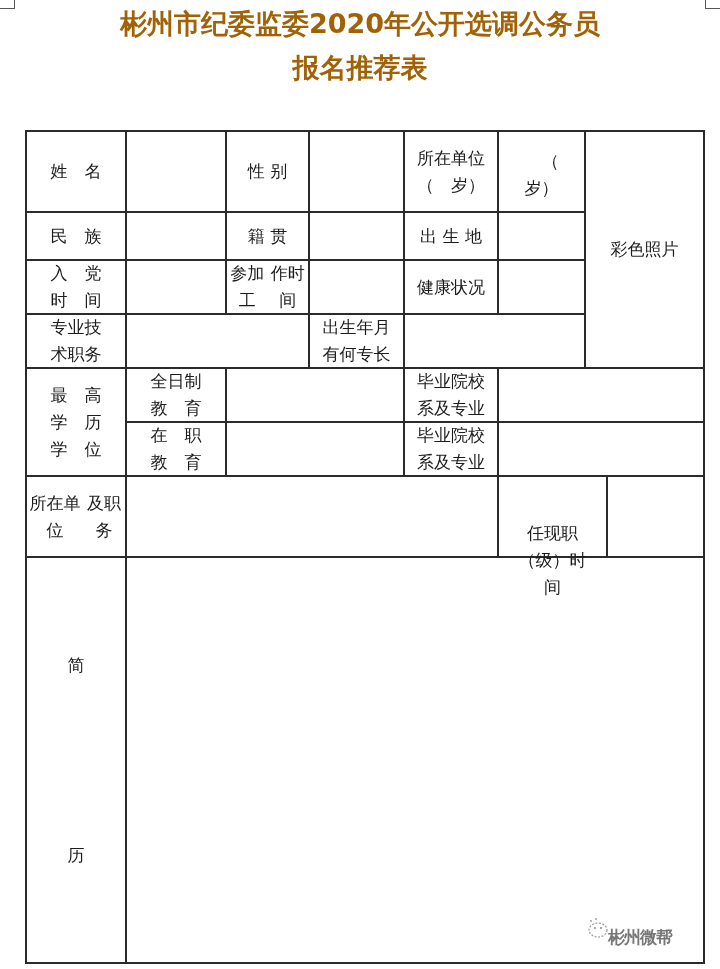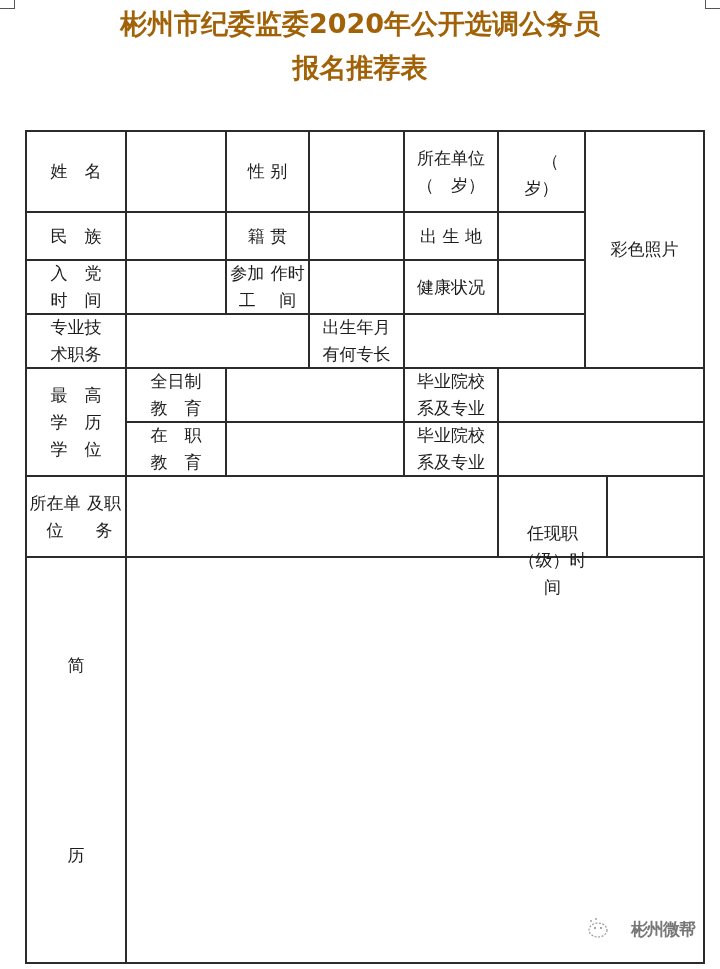--- a/index.html
+++ b/index.html
@@ -161,13 +161,13 @@
   <div class="cell" style="left:127px;top:558px;width:576px;height:404px;"></div>
 </div>
 
 <svg class="wm-icon" viewBox="0 0 28 26">
   <ellipse cx="13" cy="14" rx="9" ry="7" fill="none" stroke="#999" stroke-width="1.2" stroke-dasharray="2,1.5"></ellipse>
   <circle cx="10" cy="12" r="1" fill="#888"></circle>
   <circle cx="16" cy="12" r="1" fill="#888"></circle>
   <circle cx="6" cy="5" r="0.9" fill="#999"></circle>
   <circle cx="11" cy="3" r="0.9" fill="#999"></circle>
 </svg>
-<div class="wm" style="left:631px;">彬州微帮</div>
+<div class="wm" style="left:608px;margin-top:8px;">彬州微帮</div>
 
 </body></html>

